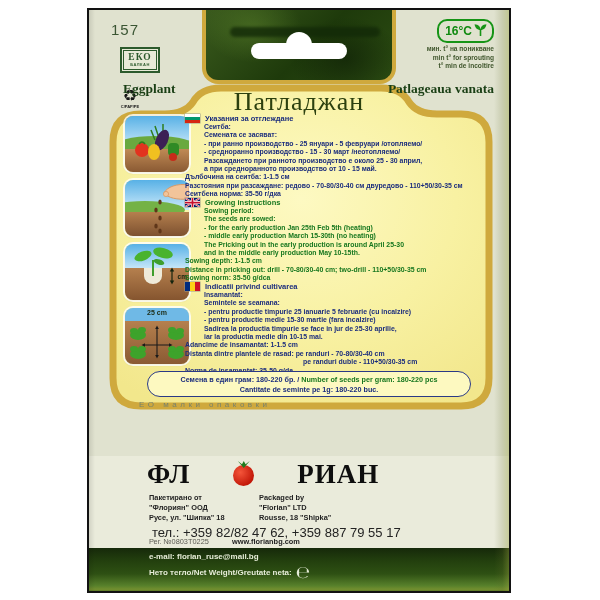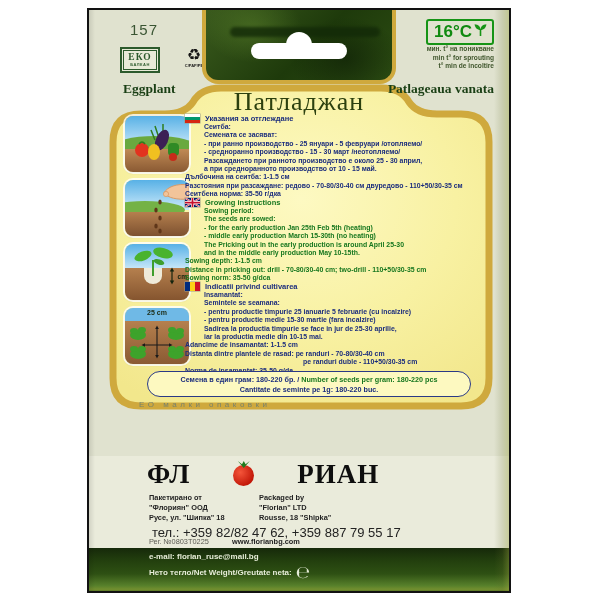--- a/index.html
+++ b/index.html
@@ -3,32 +3,32 @@
 <meta charset="utf-8">
 <style>
   html,body{margin:0;padding:0;}
   body{width:600px;height:600px;background:#ffffff;position:relative;
        font-family:"Liberation Sans",sans-serif;overflow:hidden;}
   .packet{position:absolute;left:87px;top:8px;width:424px;height:585px;
           background:#e0e2cf;border:2px solid #121212;box-sizing:border-box;overflow:hidden;}
   .abs{position:absolute;}
 
   
-  .num{left:41px;top:11px;font-size:15px;color:#3a5533;letter-spacing:1px;}
-  .eco-row{left:31px;top:37px;display:flex;gap:24px;align-items:flex-start;}
+  .num{left:22px;top:11px;font-size:15px;color:#3a5533;letter-spacing:1px;}
+  .eco-row{left:31px;top:37px;display:flex;gap:15px;align-items:flex-start;flex-direction:column;}
   .eko-box{width:36px;height:22px;border:2px solid #2c5a2c;box-shadow:inset 0 0 0 1px #e8ead8, inset 0 0 0 2px #2c5a2c;
            display:flex;flex-direction:column;align-items:center;justify-content:center;
            color:#2c5a2c;background:#e8ead8;}
   .eko-label{font-family:"Liberation Serif",serif;font-weight:bold;font-size:9.5px;line-height:9px;letter-spacing:1px;}
   .eko-sub{font-size:4px;line-height:5px;letter-spacing:.5px;font-weight:bold;}
   .recycle{text-align:center;color:#161616;width:20px;}
   .recycle-sym{font-size:16px;line-height:16px;font-family:"DejaVu Sans",sans-serif;}
   .recycle-code{font-size:4px;font-weight:bold;line-height:5px;}
-  .temp-badge{right:15px;top:9px;border:2px solid #169416;border-radius:3px;color:#108a10;
-              font-weight:bold;font-size:17px;padding:1px 4px 1px 6px;display:flex;align-items:center;gap:1px;}
+  .temp-badge{right:15px;top:9px;border:2px solid #169416;border-radius:10px;color:#108a10;
+              font-weight:bold;font-size:12px;padding:1px 4px 1px 6px;display:flex;align-items:center;gap:1px;}
   .temp-lines{right:15px;top:35px;text-align:right;font-size:6.6px;font-weight:bold;color:#41572e;line-height:8.6px;}
   .name-en{left:34px;top:71px;font-family:"Liberation Serif",serif;font-weight:bold;font-size:13.5px;color:#1a3f15;z-index:5;}
   .name-ro{right:15px;top:71px;font-family:"Liberation Serif",serif;font-weight:bold;font-size:13.5px;color:#1a3f15;z-index:5;}
 
   
   .collar-svg{left:0;top:0;z-index:2;}
   .green-block{left:50%;top:0;transform:translateX(-50%);width:194px;height:74px;z-index:3;
        border:4px solid #cfa93d;border-top:none;border-radius:0 0 16px 16px;box-sizing:border-box;
        background:
          radial-gradient(70px 50px at 25% 25%, rgba(95,135,45,.45), rgba(0,0,0,0) 70%),

